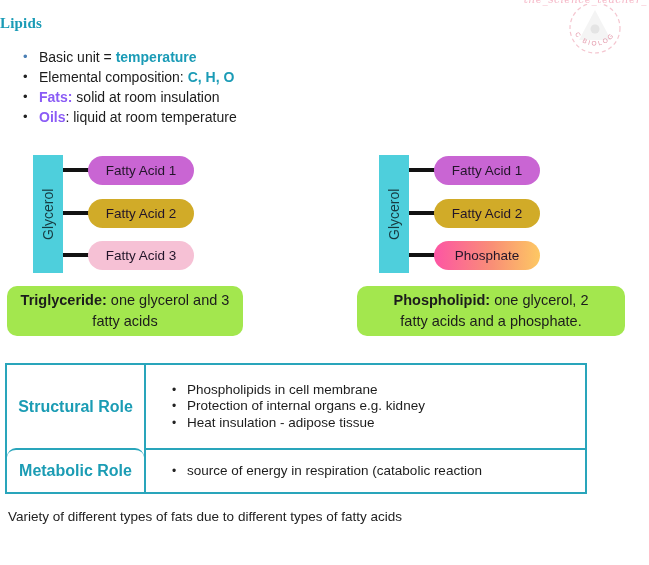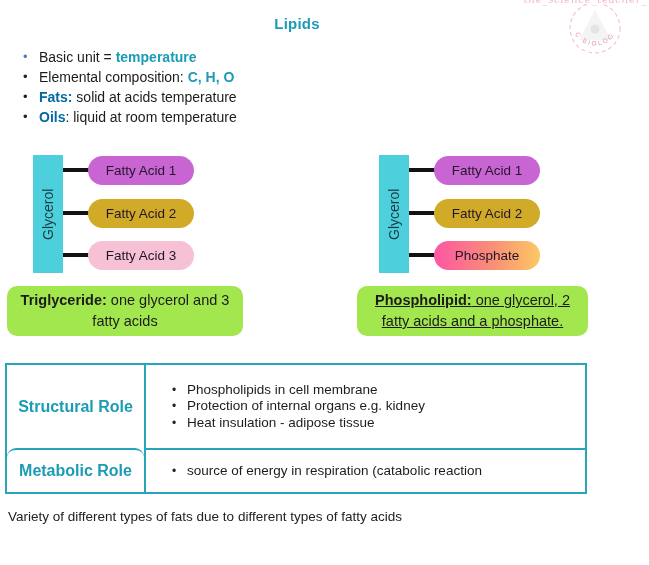--- a/index.html
+++ b/index.html
@@ -2,38 +2,38 @@
 <html><head>
 <meta charset="utf-8">
 <style>
   html,body{margin:0;padding:0;background:#fff;}
   .page{
     position:relative;width:649px;height:565px;background:#ffffff;overflow:hidden;
     font-family:"Liberation Sans","DejaVu Sans",sans-serif;color:#1c1c1c;
   }
   
   .title{
-    position:absolute;top:15px;left:8px;width:578px;text-align:center;
-    font-size:15px;font-weight:bold;color:#1a9bb6;letter-spacing:.2px;
+    position:absolute;top:15px;left:0;width:578px;text-align:left;
+    font-size:15px;font-weight:bold;color:#1a9bb6;letter-spacing:.2px;font-family:Liberation Serif, serif;
   }
   
   .watermark{position:absolute;top:-4px;right:2px;width:104px;height:62px;pointer-events:none;}
   .wm-handle{
     position:absolute;top:-3px;right:0;white-space:nowrap;
     font-family:"DejaVu Serif","Liberation Serif",serif;font-style:italic;
     font-size:10.5px;color:rgba(236,121,150,.55);letter-spacing:.5px;
   }
   .wm-stamp{position:absolute;top:8px;left:50%;transform:translateX(-50%);}
   
   .notes{position:absolute;left:22px;top:50px;margin:0;padding:0;list-style:none;font-size:14px;}
   .notes li{position:relative;padding-left:17px;margin-bottom:6px;line-height:14px;}
   .notes li::before{content:"•";position:absolute;left:1px;top:0;color:#222;font-size:13px;}
   .notes li.dot-blue::before{color:#4a7fb5;}
   .hl-teal{color:#1a9bb6;font-weight:bold;}
-  .hl-pink{color:#0369a1;font-weight:bold;}
+  .hl-pink{color:#8b5cf6;font-weight:bold;}
   
   .diagram{position:absolute;top:155px;width:260px;height:120px;}
   .diagram.left{left:33px;}
   .diagram.right{left:379px;}
   .glycerol{
     position:absolute;left:0;top:0;width:30px;height:118px;background:#4ecfdc;
     display:flex;align-items:center;justify-content:center;
     writing-mode:vertical-rl;transform:rotate(180deg);
     font-size:14px;color:#173a40;
   }
@@ -49,21 +49,21 @@
   .fa2{background:#d1ab28;}
   .fa3{background:#f6c1d5;}
   .phos{background:linear-gradient(90deg,#fd55a4 0%,#f98f76 55%,#fdc863 100%);}
   
   .caption{
     position:absolute;top:286px;height:50px;background:#a3e74e;border-radius:10px;
     display:flex;align-items:center;justify-content:center;text-align:center;
     font-size:14.5px;line-height:21px;color:#1c1c1c;
   }
   .caption.left{left:7px;width:236px;}
-  .caption.right{left:357px;width:231px;text-decoration:underline;}
+  .caption.right{left:357px;width:268px;}
   .caption .inner{width:224px;}
   .caption.right .inner{width:214px;}
   
   .roles-table{
     position:absolute;left:5px;top:363px;width:582px;
     display:grid;grid-template-columns:137px 1fr;grid-template-rows:83px 44px;
     border:2px solid #29a5bb;box-sizing:border-box;
   }
   .rt-label{
     display:flex;align-items:center;justify-content:center;
@@ -101,21 +101,21 @@
   </div>
 
   <ul class="notes">
     <li class="dot-blue">
       <span>Basic unit = </span><span class="hl-teal">temperature</span><span></span>
     </li>
     <li>
       <span>Elemental composition: </span><span class="hl-teal">C, H, O</span><span></span>
     </li>
     <li>
-      <span></span><span class="hl-pink">Fats:</span><span> solid at acids temperature</span>
+      <span></span><span class="hl-pink">Fats:</span><span> solid at room insulation</span>
     </li>
     <li>
       <span></span><span class="hl-pink">Oils</span><span>: liquid at room temperature</span>
     </li>
   </ul>
 
   <div class="diagram left">
     <div class="bond b1"></div>
     <div class="bond b2"></div>
     <div class="bond b3"></div>

